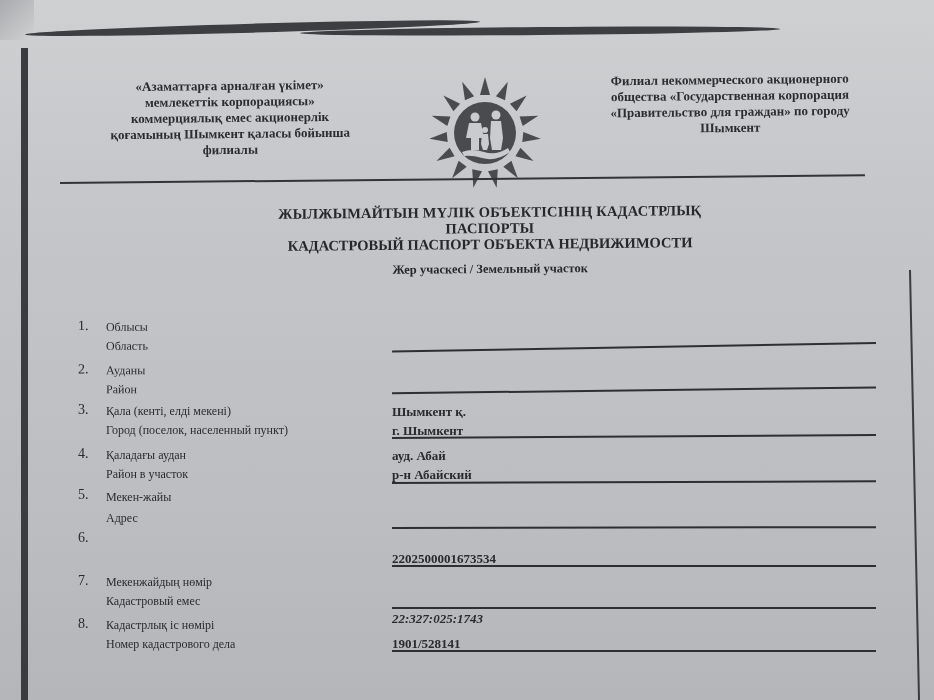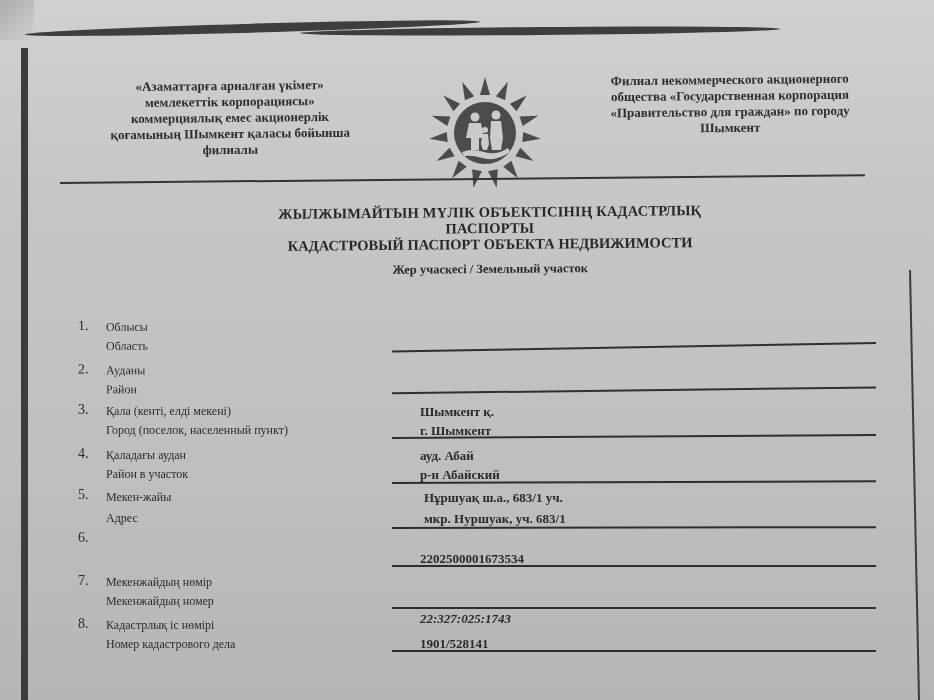--- a/index.html
+++ b/index.html
@@ -61,21 +61,21 @@
     }
     .row .num {
       position: absolute; left: 0; top: 0; font-size: 14px; width: 22px;
     }
     .row .lbl {
       position: absolute; left: 28px; top: 0; font-size: 12px; line-height: 19px;
       white-space: nowrap;
     }
     .row .val {
       position: absolute; left: 314px; top: 0; font-size: 13px; line-height: 19px;
-      font-weight: bold; white-space: nowrap; margin-left: 28px;
+      font-weight: bold; white-space: nowrap;
     }
     .row .rule {
       position: absolute; left: 314px; height: 2px; width: 484px; background: #2e2f32;
       transform-origin: left;
     }
   </style>
 </head>
 <body>
 
 <div class="paper-fold"></div>
@@ -185,38 +185,34 @@
   </span>
   <div class="rule" style="top:36px; transform:rotate(-0.2deg);"></div>
 </div>
 
 <div class="row" style="top:487px;">
   <span class="num">5.</span>
   <span class="lbl" style="line-height:21px;">
     <span>Мекен-жайы</span><br>
     <span>Адрес</span>
   </span>
-  <span class="val" style="left:318px; line-height:21px;">
-    <span>Нұршуақ ш.а., 683/1 уч.</span><br>
-    <span>мкр. Нуршуак, уч. 683/1</span>
-  </span>
   <div class="rule" style="top:40px; transform:rotate(-0.1deg);"></div>
 </div>
 
 <div class="row" style="top:530px;">
   <span class="num">6.</span>
   <span class="val" style="top:19px;">2202500001673534</span>
   <div class="rule" style="top:35px;"></div>
 </div>
 
 <div class="row" style="top:573px;">
   <span class="num">7.</span>
   <span class="lbl">
     <span>Мекенжайдың нөмір</span><br>
-    <span>Мекенжайдың номер</span>
+    <span>Кадастровый емес</span>
   </span>
   <span class="val" style="top:36px;font-style:italic;">22:327:025:1743</span>
   <div class="rule" style="top:34px;"></div>
 </div>
 
 <div class="row" style="top:616px;">
   <span class="num">8.</span>
   <span class="lbl">
     <span>Кадастрлық іс нөмірі</span><br>
     <span>Номер кадастрового дела</span>

